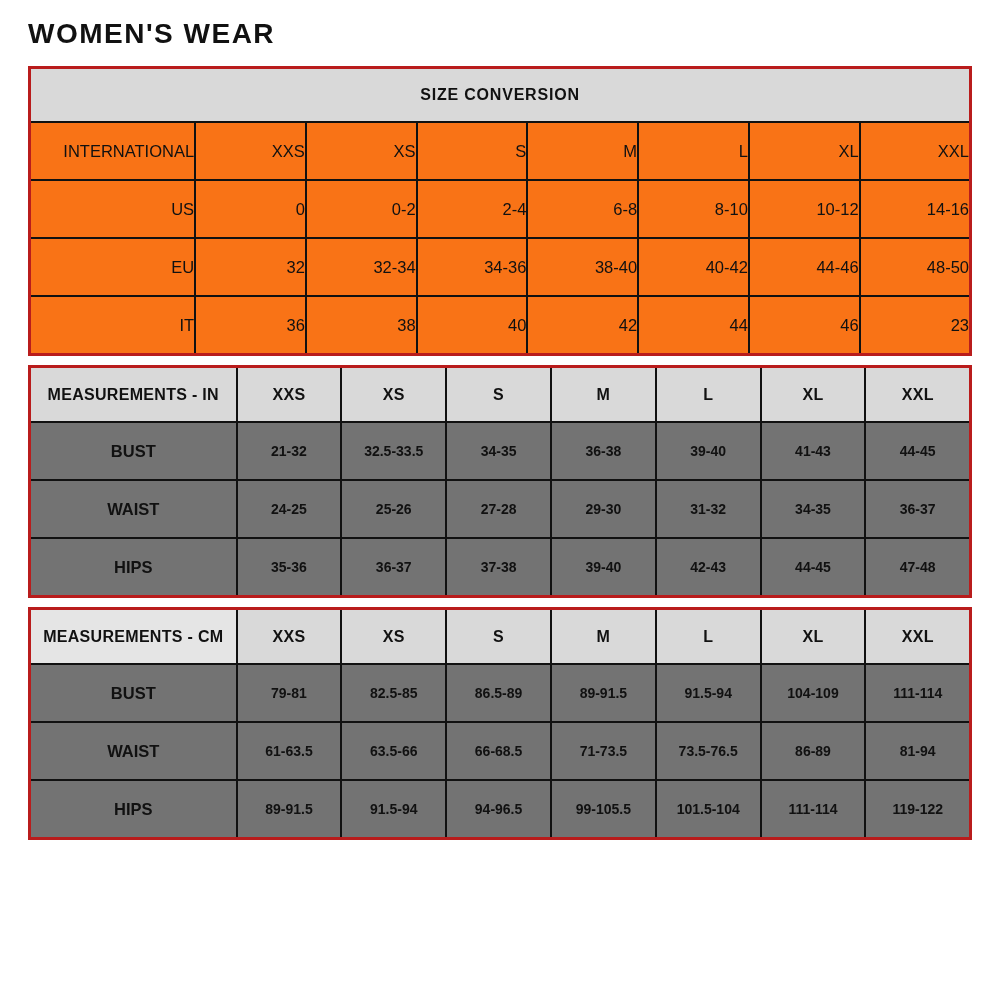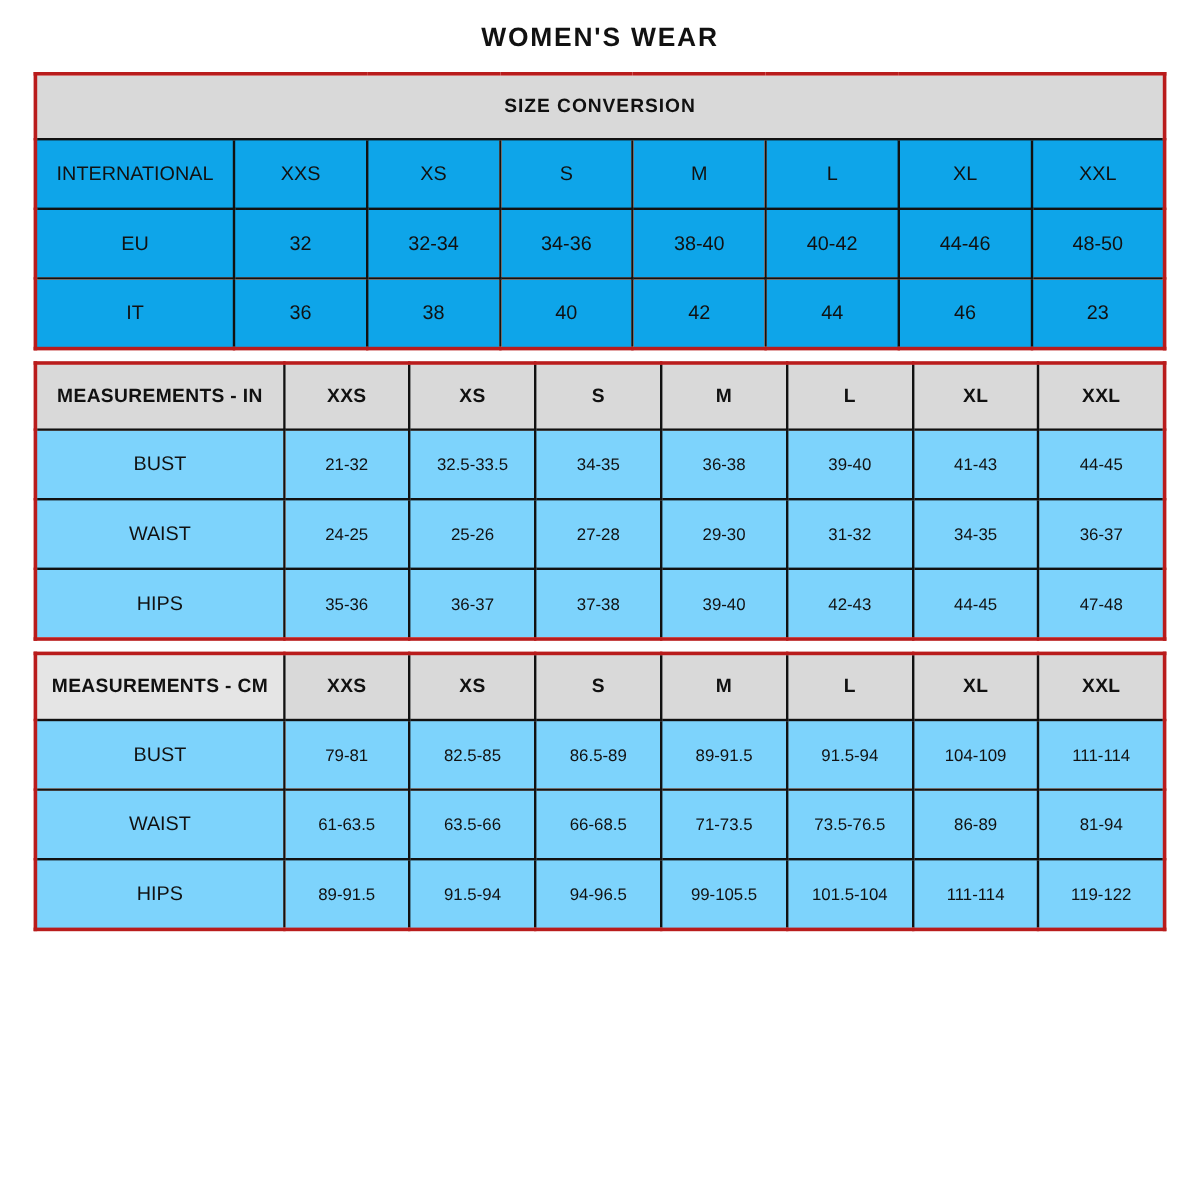--- a/index.html
+++ b/index.html
@@ -10,22 +10,21 @@
     color: #111111;
   }
   .page {
     width: 1000px;
     height: 1000px;
     box-sizing: border-box;
     padding: 12px 28px 0 28px;
     background: #ffffff;
   }
   .page-title {
-    text-align: center;
-    font-size: 22px;
+    font-size: 28px;
     font-weight: bold;
     letter-spacing: 1.5px;
     margin: 6px 0 16px 0;
     color: #111111;
   }
   table.tbl {
     width: 100%;
     border-collapse: collapse;
     table-layout: fixed;
     margin-bottom: 9px;
@@ -46,35 +45,36 @@
     background: #d9d9d9;
     font-weight: bold;
     font-size: 16px;
     letter-spacing: 0.8px;
     height: 52px;
   }
   #size-conversion th.col-head, #size-conversion td {
     font-weight: normal;
     font-size: 16.5px;
     height: 56px;
-    background: #0ea5e9;
+    background: #f97316;
+    text-align: right;
   }
   
   table.meas th {
     background: #d9d9d9;
     font-weight: bold;
     font-size: 16px;
     height: 53px;
     letter-spacing: 0.3px;
   }
   table.meas td {
-    background: #7dd3fc;
+    background: #737373;
     height: 56px;
     font-size: 14px;
-    font-weight: normal;
+    font-weight: bold;
   }
   table.meas td.row-label {
     font-size: 16.5px;
   }
 </style>
 </head>
 <body>
 
 <div class="page">
   <h1 class="page-title">WOMEN'S WEAR</h1>
@@ -100,20 +100,30 @@
           <th class="col-head">XS</th>
           <th class="col-head">S</th>
           <th class="col-head">M</th>
           <th class="col-head">L</th>
           <th class="col-head">XL</th>
           <th class="col-head">XXL</th>
         </tr>
       </thead>
       <tbody>
         <tr>
+          <td>US</td>
+          <td>0</td>
+          <td>0-2</td>
+          <td>2-4</td>
+          <td>6-8</td>
+          <td>8-10</td>
+          <td>10-12</td>
+          <td>14-16</td>
+        </tr>
+        <tr>
           <td>EU</td>
           <td>32</td>
           <td>32-34</td>
           <td>34-36</td>
           <td>38-40</td>
           <td>40-42</td>
           <td>44-46</td>
           <td>48-50</td>
         </tr>
         <tr>

